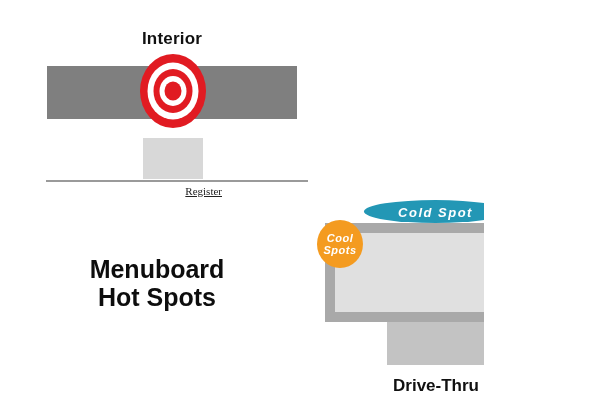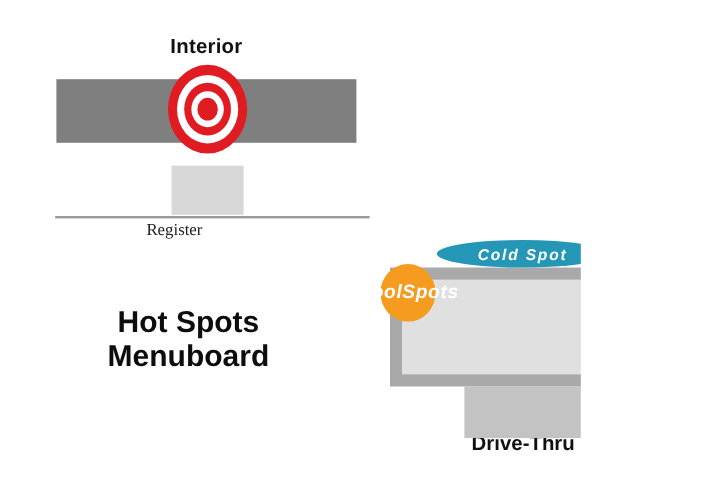--- a/index.html
+++ b/index.html
@@ -12,22 +12,22 @@
   
   .interior-title{
     left:92px;top:29px;width:160px;text-align:center;
     font-size:17px;font-weight:bold;color:#111;letter-spacing:0.2px;
   }
   .interior-board{left:47px;top:66px;width:250px;height:53px;z-index:1;}
   .target-svg{left:136px;top:51px;z-index:2;}
   .interior-stand{left:143px;top:138px;width:60px;height:41px;z-index:1;}
   .counter-line{left:46px;top:180px;width:262px;height:2px;}
   .register-label{
-    left:122px;top:185px;width:100px;text-align:left;
-    font-family:"Liberation Serif", serif;font-size:14px;color:#222;
+    left:122px;top:185px;width:100px;text-align:right;
+    font-family:"Liberation Serif", serif;font-size:11px;color:#222;text-decoration:underline;
   }
 
   
   .center-title{
     left:47px;top:255px;width:220px;text-align:center;
     font-size:25px;line-height:28px;font-weight:bold;color:#0d0d0d;
   }
 
   
   .dt-board{
@@ -37,24 +37,24 @@
   .dt-stand{left:387px;top:322px;width:98px;height:43px;z-index:1;}
   .spot{
     display:flex;align-items:center;justify-content:center;
     color:#fff;font-weight:bold;font-style:italic;border-radius:50%;
   }
   .hot-spot{left:362px;top:229px;width:185px;height:99px;z-index:2;
     font-size:19px;letter-spacing:3px;}
   .cold-spot{left:364px;top:200px;width:143px;height:23px;z-index:4;
     font-size:13px;letter-spacing:1.5px;padding-top:1px;box-sizing:border-box;}
   .cool-spot{left:317px;top:220px;width:46px;height:48px;z-index:3;
-    font-size:16px;line-height:12.5px;letter-spacing:0.5px;
-    text-align:center;}
+    font-size:11px;line-height:12.5px;letter-spacing:0.5px;
+    flex-direction:column;text-align:center;}
   .dt-title{
-    left:356px;top:360px;width:160px;text-align:center;
+    left:356px;top:376px;width:160px;text-align:center;
     font-size:17px;font-weight:bold;color:#111;
   }
 </style>
 </head>
 <body>
 
 <div class="canvas">
 
   <div class="abs interior-title">Interior</div>
 
@@ -68,22 +68,22 @@
     <ellipse cx="37" cy="40" rx="8.5" ry="9.5" fill="#e11b22"></ellipse>
   </svg>
 
   <div class="abs interior-stand" style="background: rgb(216, 216, 216);"></div>
 
   <div class="abs counter-line" style="background: rgb(154, 154, 154);"></div>
 
   <div class="abs register-label">Register</div>
 
   <div class="abs center-title">
+    <div>Menuboard</div>
     <div>Hot Spots</div>
-    <div>Menuboard</div>
   </div>
 
   <div class="abs dt-board" style="background: rgb(224, 224, 224); border-color: rgb(169, 169, 169);"></div>
 
   <div class="abs dt-stand" style="background: rgb(195, 195, 195);"></div>
 
 
   <div class="abs spot cold-spot" style="background: rgb(35, 151, 181);">
     <span>Cold Spot</span>
   </div>

